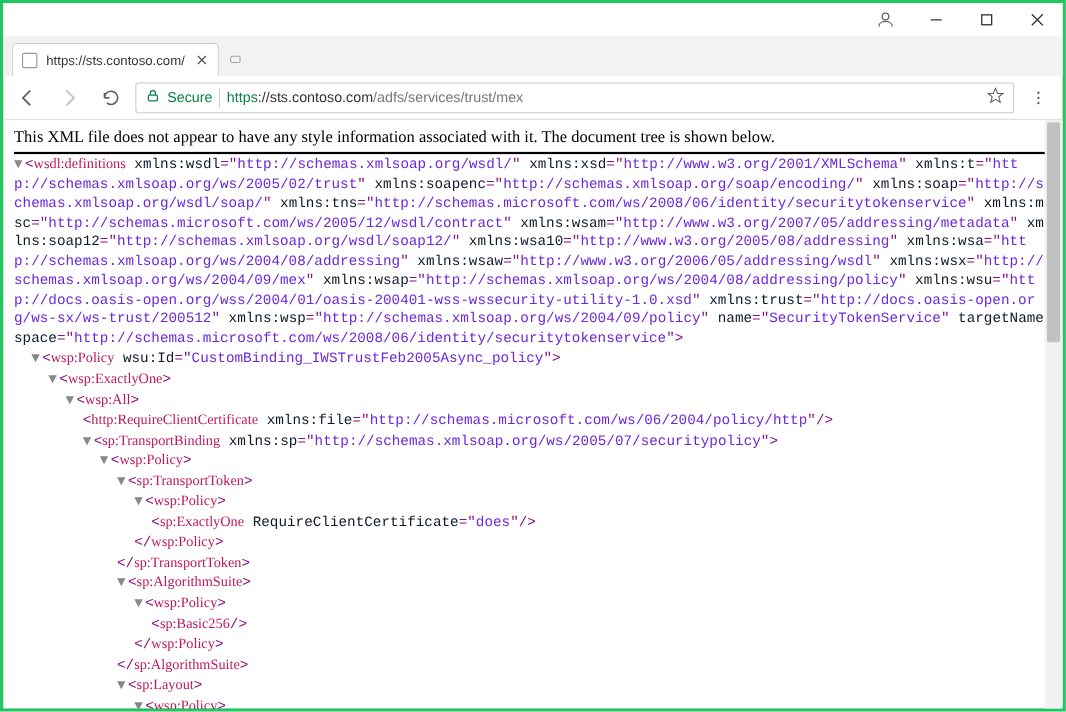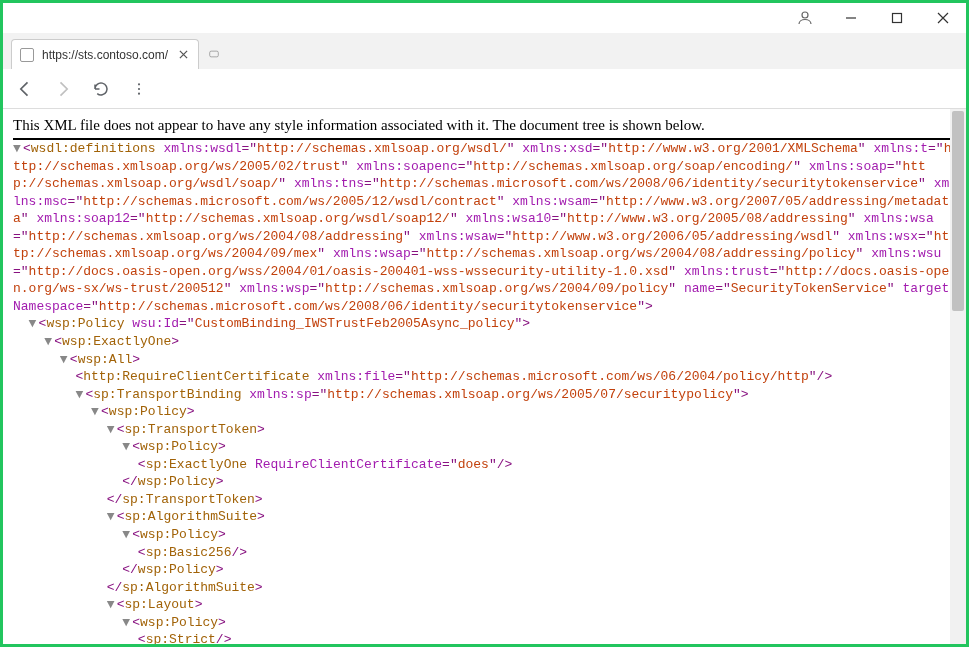--- a/index.html
+++ b/index.html
@@ -35,23 +35,23 @@
 .url-path { color: #777; }
 .star-btn { margin-left: auto; color: #5f6368; }
 .menu-btn { width: 32px; height: 32px; display: flex; align-items: center; justify-content: center; color: #5f6368; }
 
 
 .content { flex: 1; overflow: auto; position: relative; }
 .content-inner { padding: 8px 10px; }
 .xml-notice { font-family: "Times New Roman", serif; font-size: 15px; color: #000; padding-bottom: 4px; margin-bottom: 0; border-bottom: 2px solid #000; }
 
 .xml { font-family: Consolas, "Courier New", monospace; font-size: 13px; line-height: 1.35; white-space: pre-wrap; word-break: break-all; }
-.tag { color: #a16207; }
-.attr-n { color: #a21caf; }
-.attr-v { color: #c2410c; }
+.tag { color: #be185d; font-family: Liberation Serif, serif; }
+.attr-n { color: #0f172a; }
+.attr-v { color: #6d28d9; }
 .punct { color: #881280; }
 .toggle { color: #888; display: inline-block; width: 10px; user-select: none; }
 
 .scrollbar-track { position: absolute; right: 0; top: 0; width: 16px; height: 100%; background: #f1f1f1; }
 .scrollbar-thumb { position: absolute; right: 2px; top: 2px; width: 12px; height: 200px; background: #c1c1c1; border-radius: 2px; }
 
 </style>
 </head>
 <body>
 
@@ -110,20 +110,38 @@
     <div class="nav-btn disabled">
       <svg viewBox="0 0 24 24" width="20" height="20">
           <path d="M9 4 L17 12 L9 20" fill="none" stroke="currentColor" stroke-width="2"></path>
         </svg>
     </div>
     <div class="nav-btn">
       <svg viewBox="0 0 24 24" width="18" height="18">
           <path d="M4 12a8 8 0 1 1 3 6.2 M4 12 V6 M4 12 H10" fill="none" stroke="currentColor" stroke-width="2"></path>
         </svg>
     </div>
+    <div class="addr-bar">
+      <span class="lock-icon">
+        <svg viewBox="0 0 24 24" width="14" height="14">
+            <rect x="5" y="11" width="14" height="9" rx="1.5" fill="none" stroke="#0b8043" stroke-width="2"></rect>
+            <path d="M8 11 V8 a4 4 0 0 1 8 0 V11" fill="none" stroke="#0b8043" stroke-width="2"></path>
+          </svg>
+      </span>
+      <span class="secure-text">Secure</span>
+      <span class="addr-sep"></span>
+      <span class="url-text">
+        <span style="color:#0b8043">https</span><span class="url-host">://sts.contoso.com</span><span class="url-path">/adfs/services/trust/mex</span>
+      </span>
+      <span class="star-btn">
+        <svg viewBox="0 0 24 24" width="16" height="16">
+            <path d="M12 2 L15 9 L22 9 L16.5 13.5 L18.5 21 L12 17 L5.5 21 L7.5 13.5 L2 9 L9 9 Z" fill="none" stroke="#5f6368" stroke-width="1.5"></path>
+          </svg>
+      </span>
+    </div>
     <div class="menu-btn">
       <svg viewBox="0 0 24 24" width="16" height="16">
           <circle cx="12" cy="5" r="1.6" fill="#5f6368"></circle>
           <circle cx="12" cy="12" r="1.6" fill="#5f6368"></circle>
           <circle cx="12" cy="19" r="1.6" fill="#5f6368"></circle>
         </svg>
     </div>
   </div>
 
   <div class="content">

